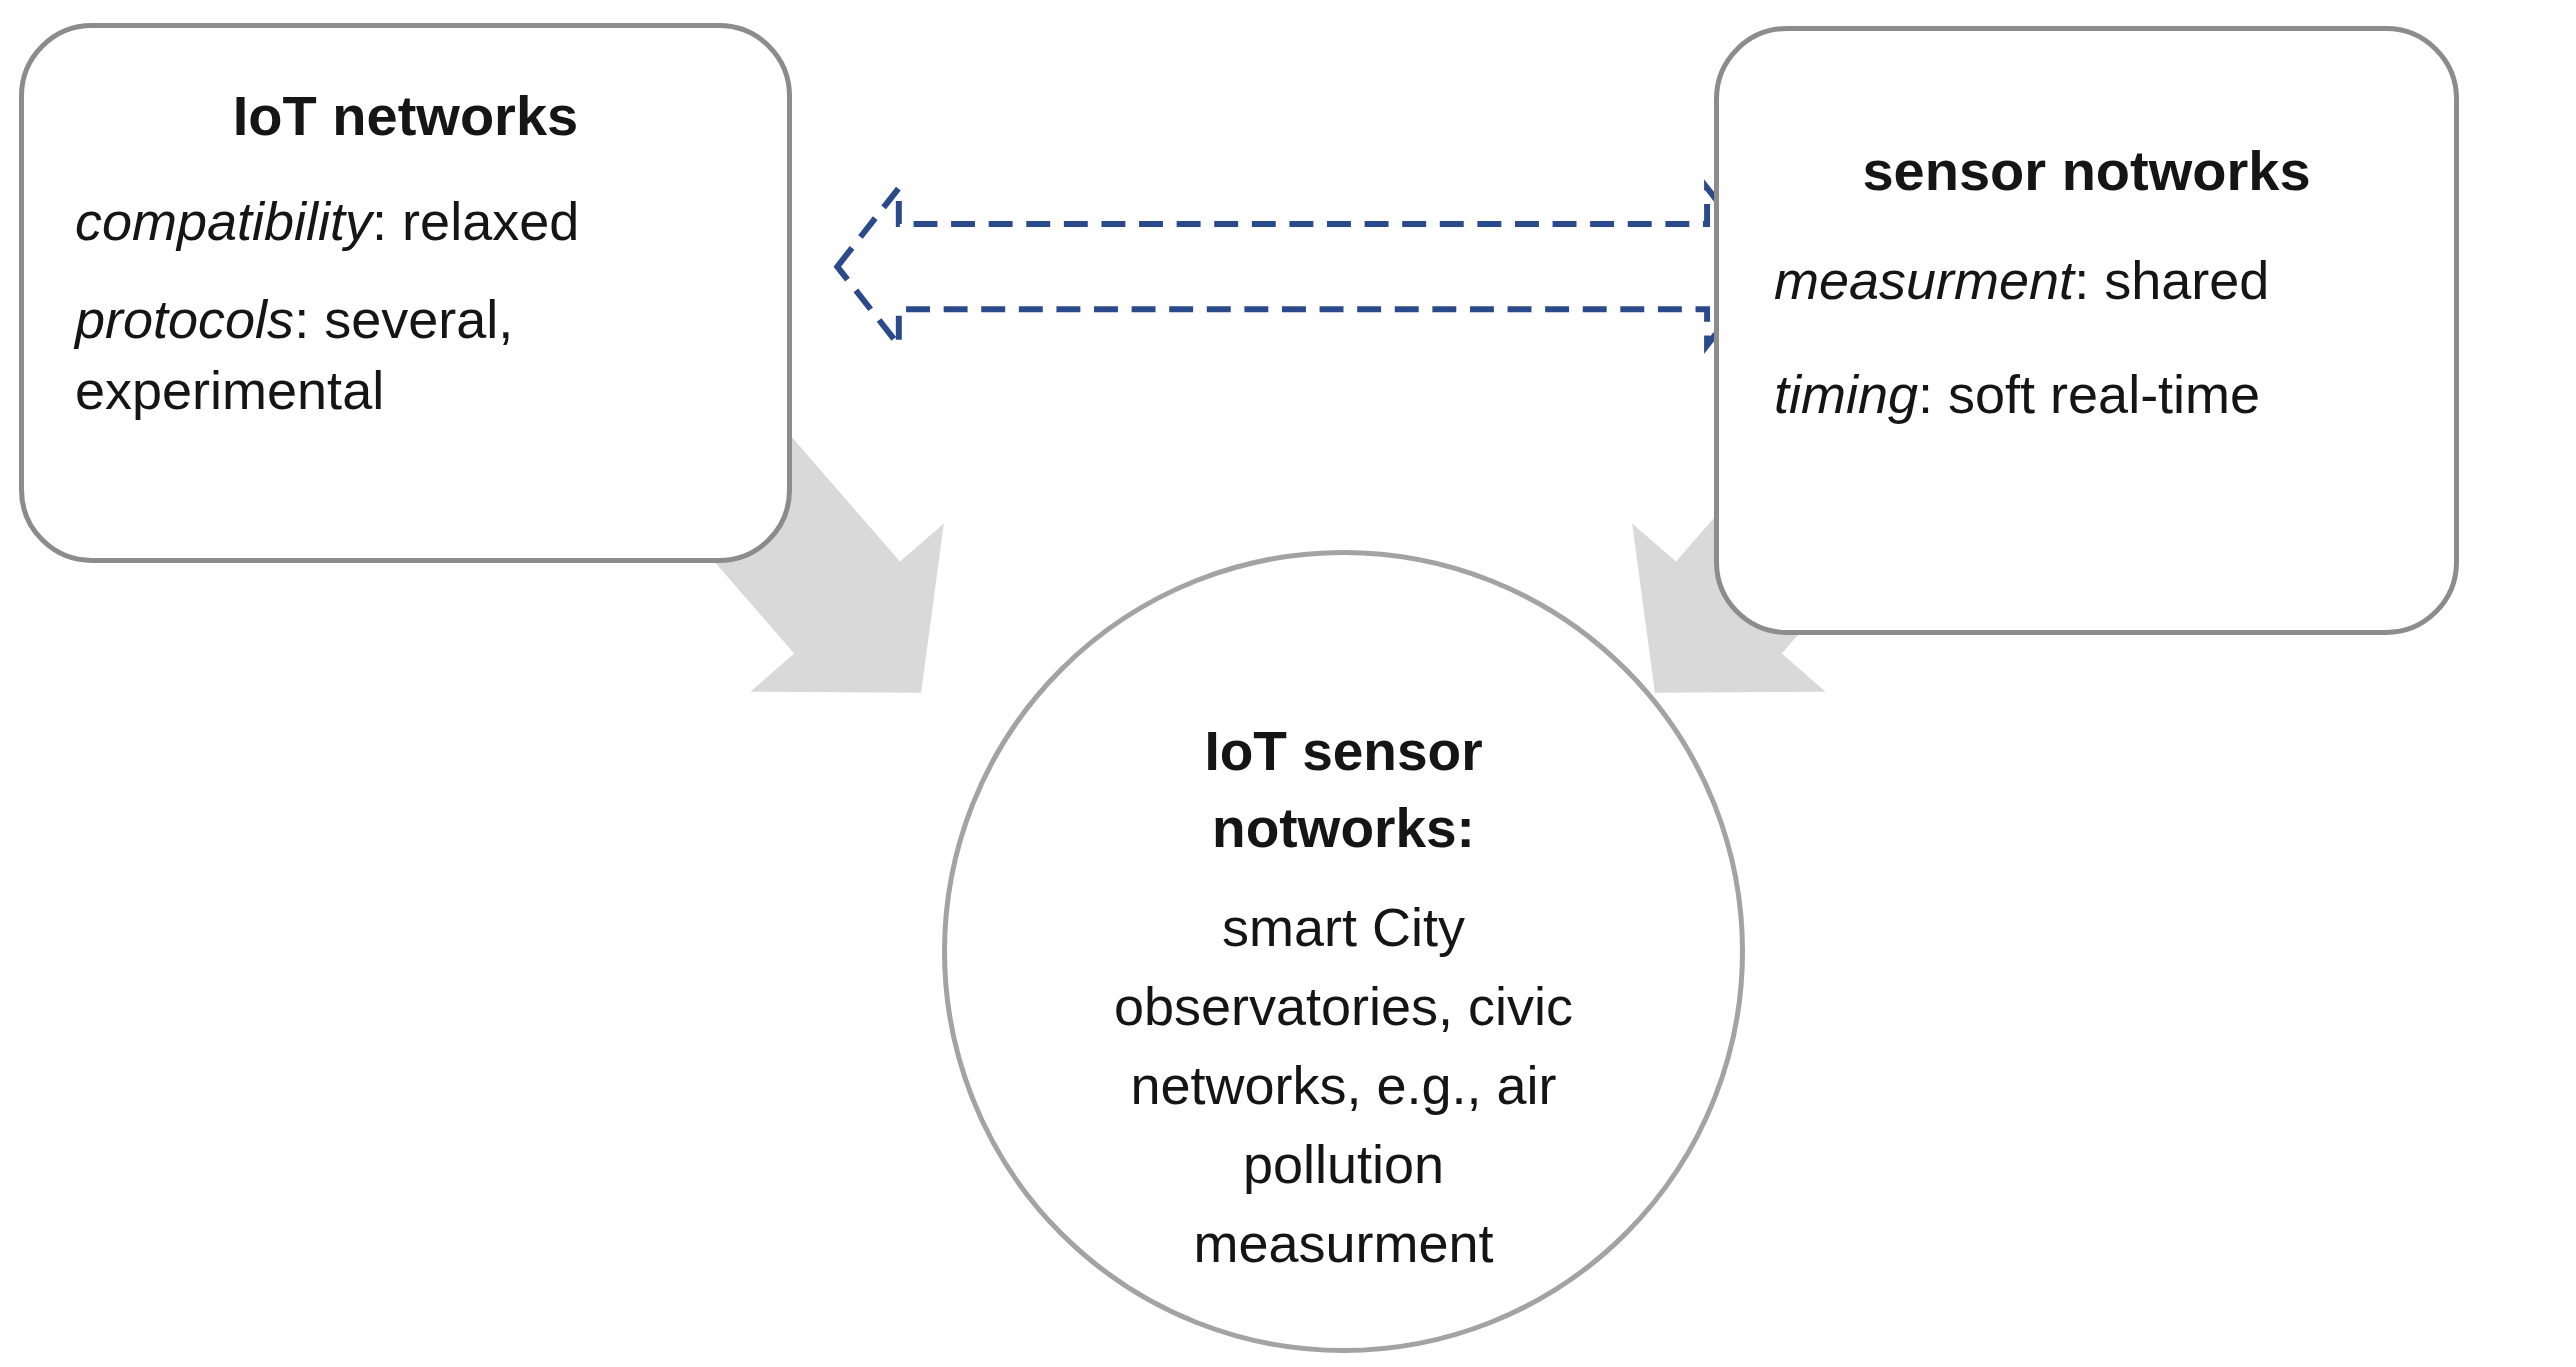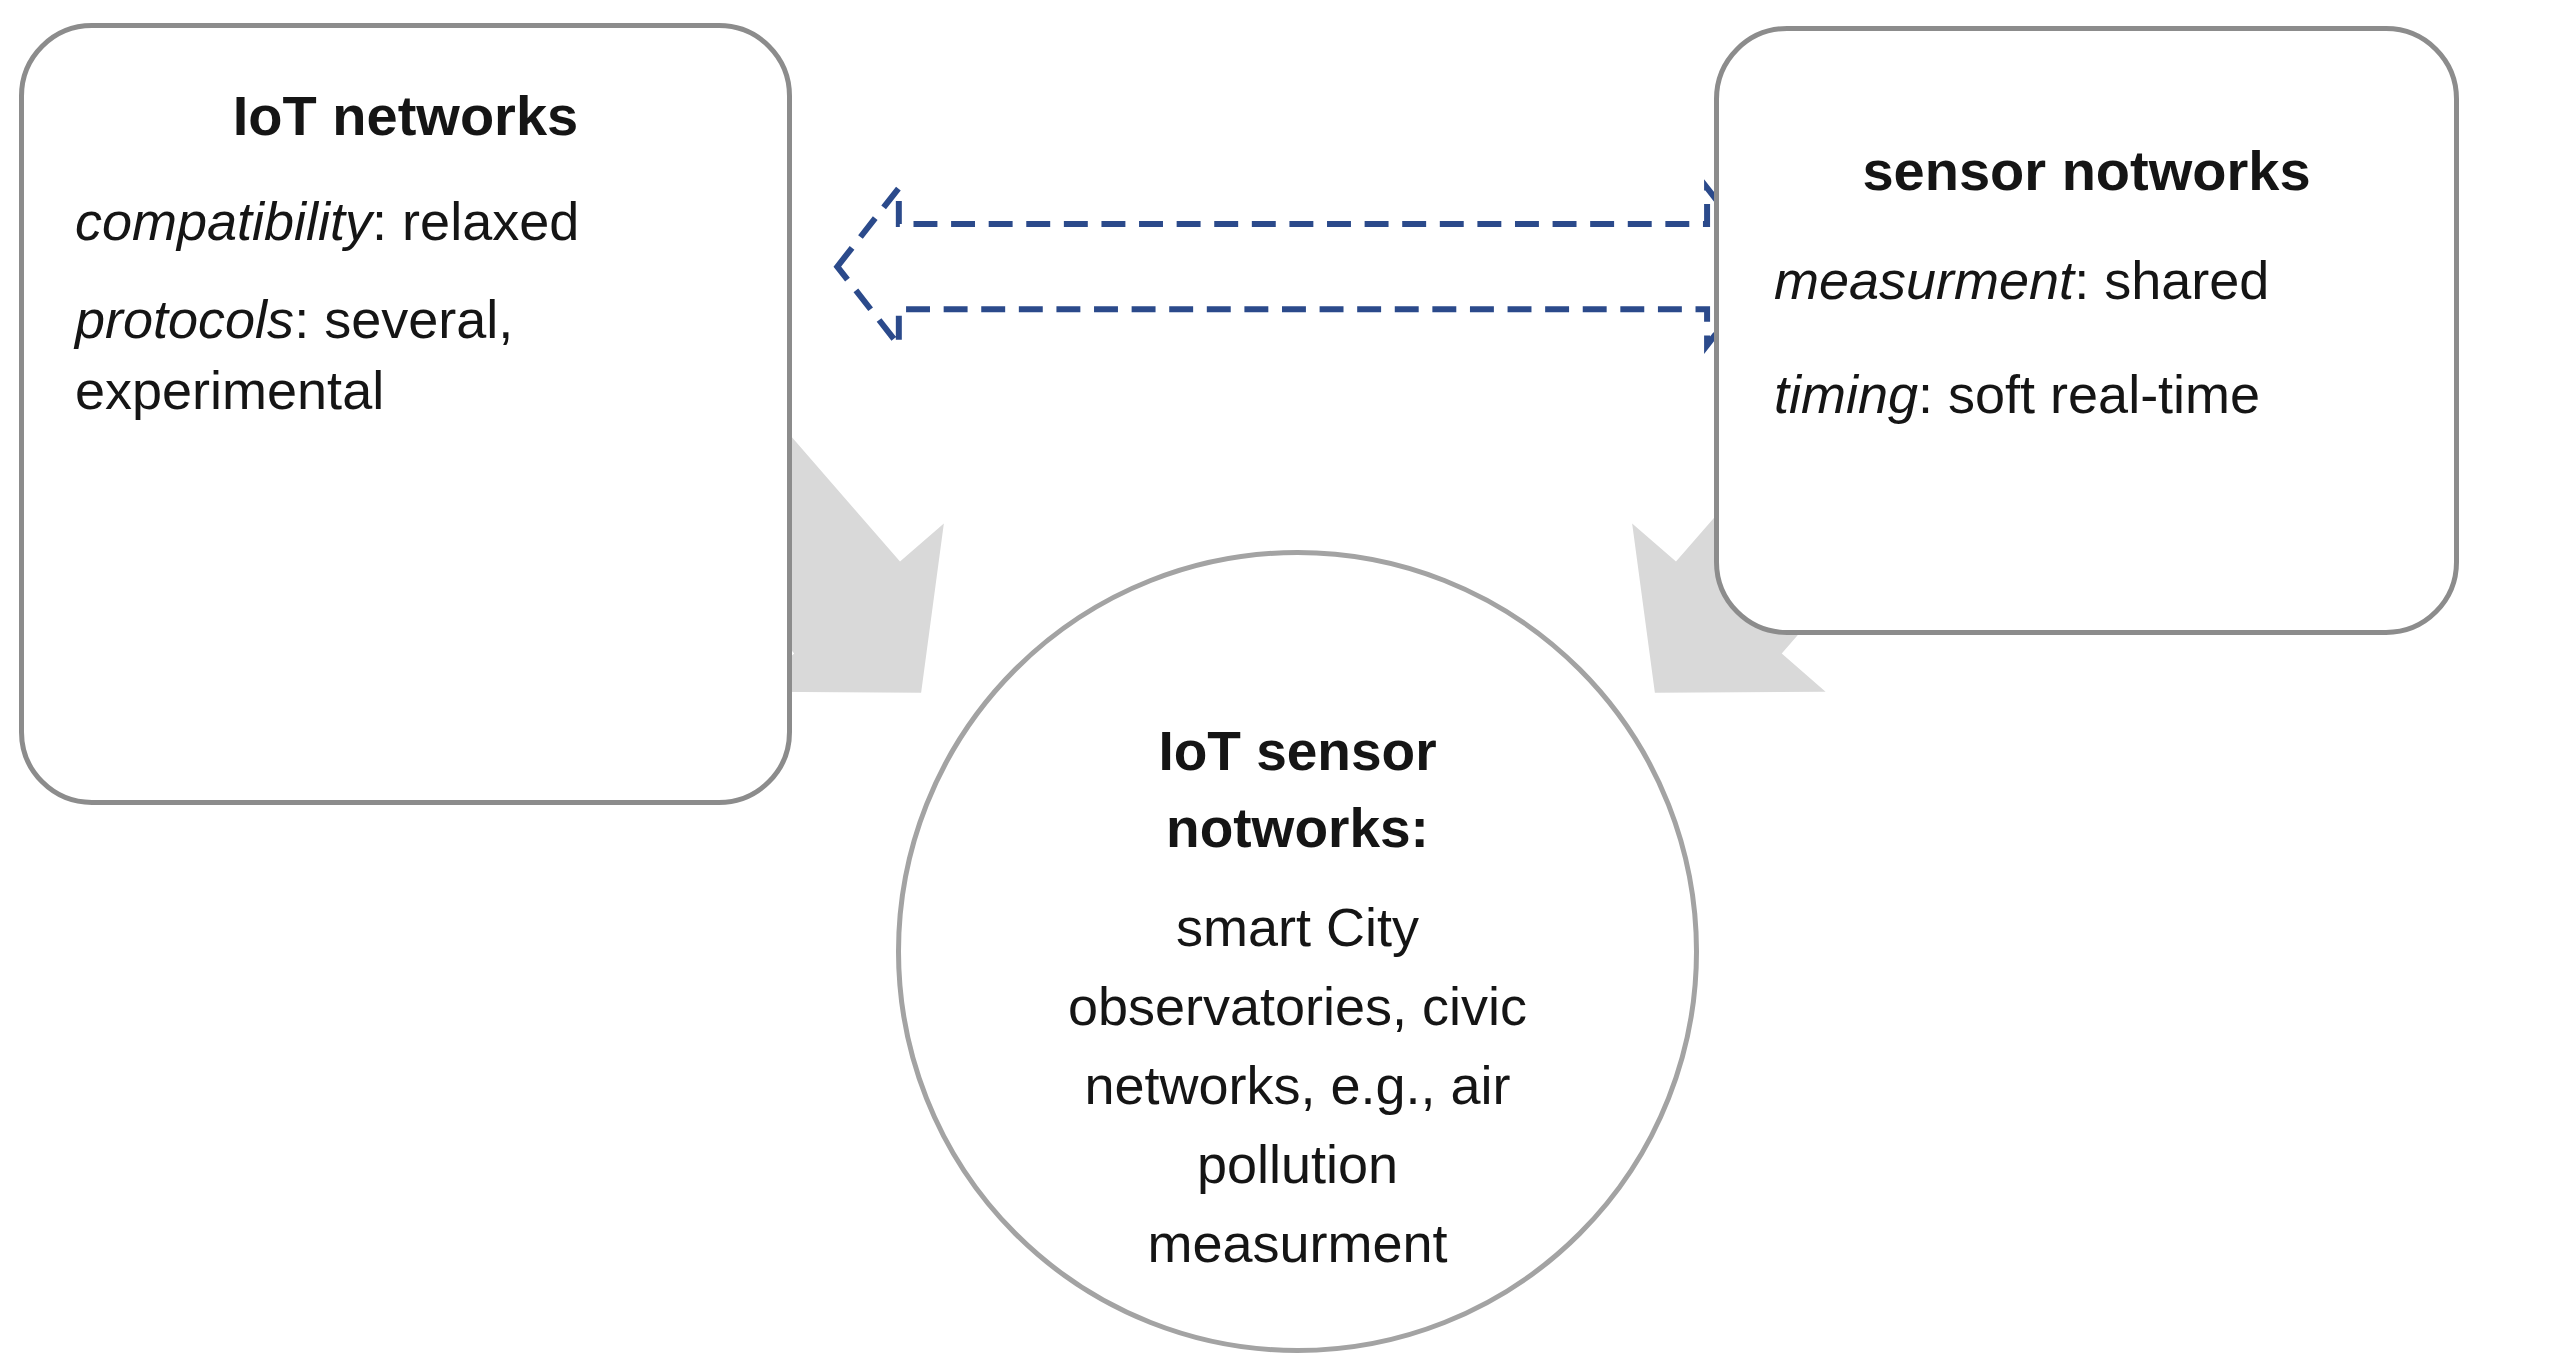--- a/index.html
+++ b/index.html
@@ -21,21 +21,21 @@
   }
   .box {
     position: absolute;
     z-index: 2;
     background: #ffffff;
     border: 5.1px solid #8c8c8c;
     border-radius: 73px;
   }
   .box-left {
     left: 19px; top: 23px;
-    width: 773px; height: 782px;
+    width: 773px; height: 540px;
     padding: 51px 98px 12px 51px;
   }
   .box-right {
     left: 1714px; top: 26px;
     width: 745px; height: 609px;
     padding: 103px 43px 0 55px;
   }
   .box-title {
     font-size: 56px;
     font-weight: bold;
@@ -48,21 +48,21 @@
     margin: 0;
     font-size: 54px;
     line-height: 71px;
   }
   .box-left .item { margin-bottom: 27px; }
   .box-right .item { margin-bottom: 43px; }
   .term { font-style: italic; }
   .circle {
     position: absolute;
     z-index: 2;
-    left: 896px; top: 550px;
+    left: 942px; top: 550px;
     width: 803px; height: 803px;
     background: #ffffff;
     border: 5.1px solid #a3a3a3;
     border-radius: 50%;
     padding-top: 158px;
     text-align: center;
   }
   .circle-title {
     font-size: 55px;
     font-weight: bold;

